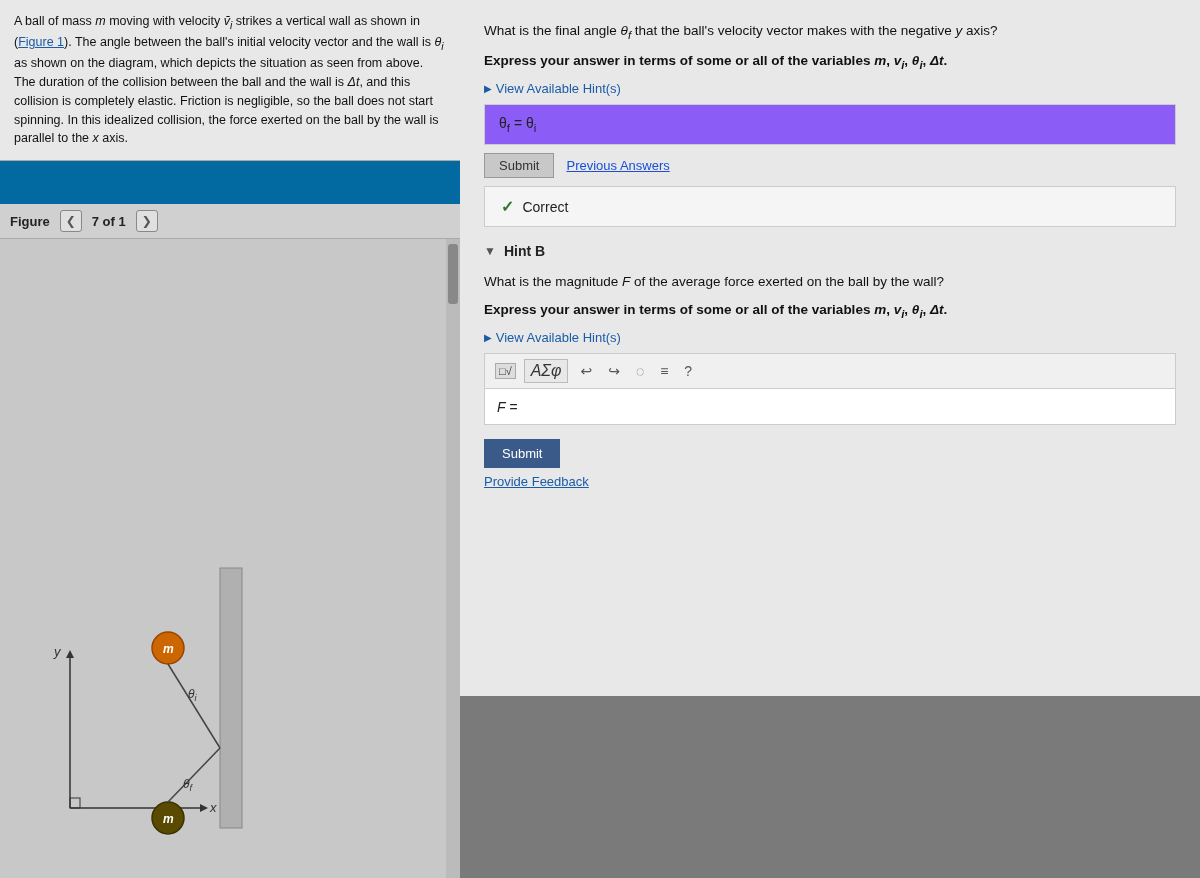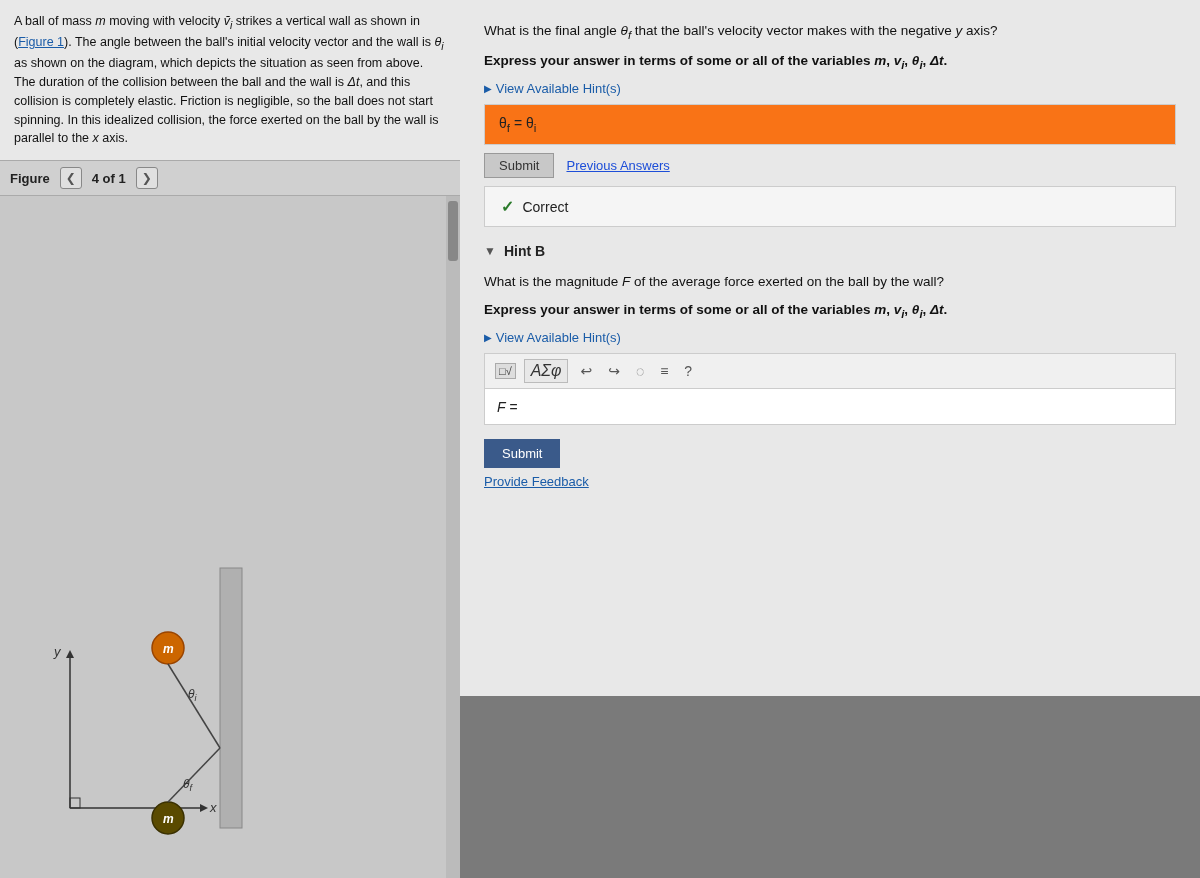--- a/index.html
+++ b/index.html
@@ -36,20 +36,21 @@
       color: #1a5ca8;
       text-decoration: underline;
     }
 
     .figure-area {
       flex: 1;
       display: flex;
       flex-direction: column;
       position: relative;
       background: #c8c8c8;
+      margin-top: 43px;
     }
 
     .figure-header {
       display: flex;
       align-items: center;
       gap: 10px;
       padding: 6px 10px;
       font-size: 13px;
       font-weight: bold;
       color: #222;
@@ -129,21 +130,21 @@
       text-decoration: none;
     }
 
     .hint-link::before {
       content: '▶';
       font-size: 10px;
     }
 
     .answer-box {
       border: 1px solid #ccc;
-      background: #f97316;
+      background: #8b5cf6;
       padding: 10px 14px;
       margin: 8px 0;
       font-size: 14px;
       color: #222;
       display: flex;
       align-items: flex-start;
       min-height: 40px;
     }
 
     .submit-row {
@@ -297,21 +298,21 @@
       collision is completely elastic. Friction is negligible, so the ball
       does not start spinning. In this idealized collision, the force
       exerted on the ball by the wall is parallel to the <em>x</em> axis.
     </span>
   </div>
 
   <div class="figure-area">
     <div class="figure-header">
       <span>Figure</span>
       <button class="nav-btn">❮</button>
-      <span>4 of 1</span>
+      <span>7 of 1</span>
       <button class="nav-btn">❯</button>
     </div>
 
     <div class="figure-canvas">
 
       <svg width="340" height="300" style="position:absolute; bottom:20px; left:20px;">
 
         <rect x="200" y="10" width="22" height="260" fill="#b0b0b0" stroke="#888" stroke-width="1"></rect>
 
         <line x1="50" y1="250" x2="180" y2="250" stroke="#333" stroke-width="1.5"></line>

